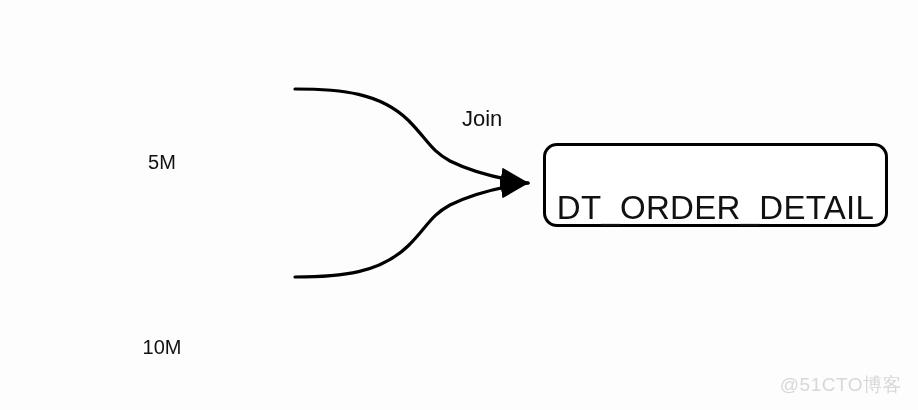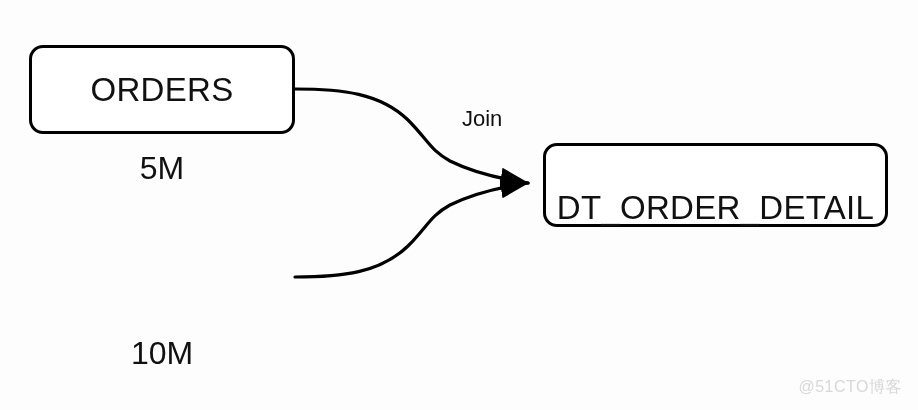--- a/index.html
+++ b/index.html
@@ -50,21 +50,21 @@
   }
   .node-dt-order-detail {
     left: 543px;
     top: 143px;
     width: 345px;
     height: 84px;
     align-items: flex-end;
   }
   .count-label {
     position: absolute;
-    font-size: 32px;
+    font-size: 20px;
     color: #111111;
     text-align: center;
     white-space: nowrap;
     line-height: 1;
   }
   .count-orders {
     left: 29px;
     top: 152px;
     width: 266px;
   }
@@ -88,21 +88,21 @@
     left: 0;
     top: 0;
     width: 918px;
     height: 410px;
     pointer-events: none;
   }
   .watermark {
     position: absolute;
     right: 16px;
     bottom: 12px;
-    font-size: 16px;
+    font-size: 19px;
     color: #d8d8d8;
     letter-spacing: 0.5px;
     white-space: nowrap;
   }
 </style>
 </head>
 <body>
 
 <div id="canvas">
 
@@ -111,23 +111,20 @@
       <marker id="arrowhead" markerWidth="9" markerHeight="7" refX="8.6" refY="3.5" orient="auto" markerUnits="strokeWidth">
         <path d="M0,0 L9,3.5 L0,7 Z" fill="#000000"></path>
       </marker>
     </defs>
 
     <path d="M295,89 C342,89 380,93 408,120 C428,140 430,150 450,161 C480,176 515,181 528,183" fill="none" stroke="#000000" stroke-width="3.2" stroke-linecap="round" marker-end="url(#arrowhead)"></path>
 
     <path d="M295,277 C342,277 380,273 408,246 C428,226 430,216 450,205 C480,190 515,185 528,183" fill="none" stroke="#000000" stroke-width="3.2" stroke-linecap="round" marker-end="url(#arrowhead)"></path>
   </svg>
 
-  <div class="node node-orders">
-    <span class="node-label">ORDERS</span>
-  </div>
   <div class="count-label count-orders">5M</div>
 
   <div class="count-label count-order-items">10M</div>
 
   <div class="node node-dt-order-detail">
     <span class="node-label">DT_ORDER_DETAIL</span>
   </div>
 
   <div class="edge-label">Join</div>
 

